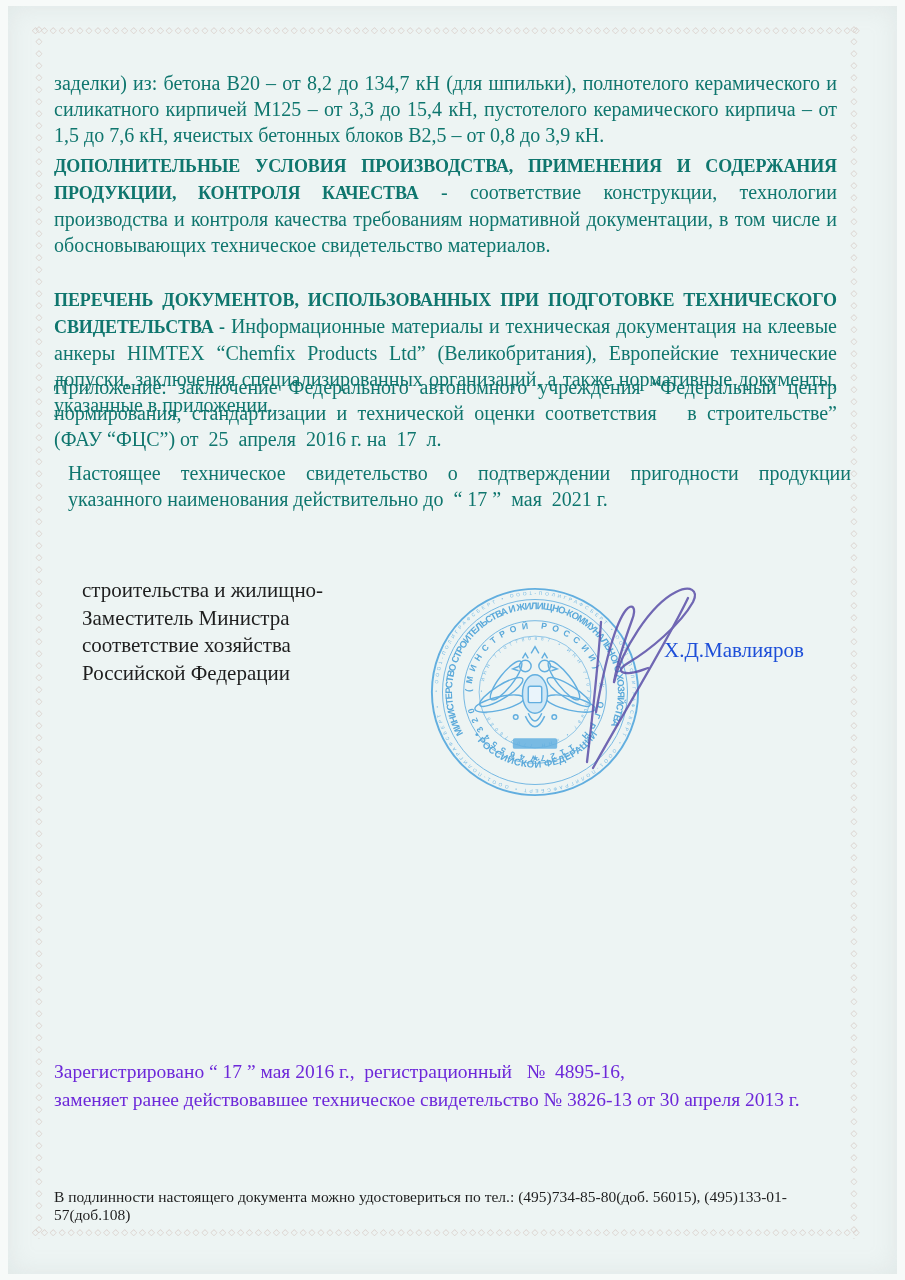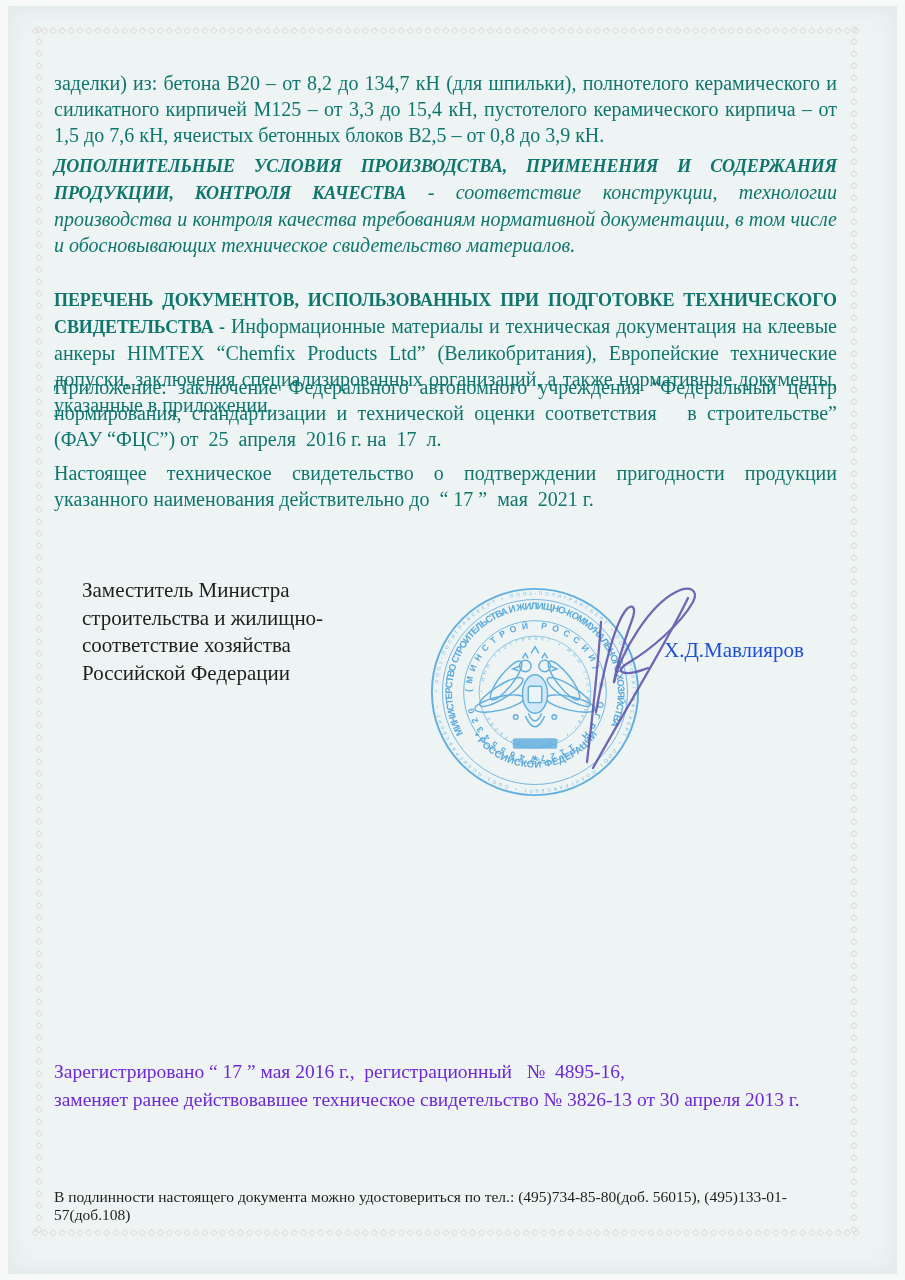--- a/index.html
+++ b/index.html
@@ -13,24 +13,24 @@
   .lace.top   {left:32px;top:24px;width:828px;height:13px;}
   .lace.bottom{left:32px;top:1226px;width:828px;height:13px;}
   .lace.left  {left:32px;top:24px;width:13px;height:1215px;writing-mode:vertical-rl;text-orientation:upright;}
   .lace.right {left:847px;top:24px;width:13px;height:1215px;writing-mode:vertical-rl;text-orientation:upright;}
   
   .blk{position:absolute;left:54px;width:783px;color:#0f766e;font-size:20px;line-height:26px;
        text-align:justify;}
   .blk b{font-size:18px;letter-spacing:-0.1px;}
   .u{}
   .p1{top:70px;}
-  .p2{top:152px;font-style:italic;}
+  .p2{top:152px;}
   .p3{top:254px;margin-top:32px;}
   .p4{top:374px;}
-  .p5{top:460px;}
+  .p5{top:460px;margin-left:14px;}
   .signer{position:absolute;left:82px;top:577px;font-size:21px;line-height:27.5px;color:#1e1e1e;}
   .signer-name{position:absolute;left:664px;top:638px;font-size:21px;color:#1d4ed8;}
   .stamp{position:absolute;left:429px;top:586px;width:212px;height:212px;}
   .sig{position:absolute;left:532px;top:554px;width:250px;height:240px;}
   .reg{position:absolute;left:54px;top:1058px;width:791px;color:#6d28d9;font-size:19.5px;line-height:27.5px;}
   .reg .jline{text-align:justify;}
   .footer{position:absolute;left:54px;top:1164px;width:791px;color:#1e1e1e;font-size:15.5px;margin-top:24px;}
   svg text{font-family:"Liberation Sans","DejaVu Sans",sans-serif;}
   .ring-main{font-size:10px;font-weight:bold;letter-spacing:1.4px;fill:#4ea3d8;}
   .ring-bot{font-size:10px;font-weight:bold;letter-spacing:1.6px;fill:#4ea3d8;}
@@ -64,22 +64,22 @@
     <span>Приложение: заключение Федерального автономного учреждения “Федеральный центр нормирования, стандартизации и технической оценки соответствия&nbsp;&nbsp; в строительстве” (ФАУ “ФЦС”) от&nbsp; 25&nbsp; апреля&nbsp; 2016 г. на</span>
     <span class="u">&nbsp;17&nbsp;</span>
     <span>л.</span>
   </div>
 
   <div class="blk p5">
     <span>Настоящее техническое свидетельство о подтверждении пригодности продукции указанного наименования действительно до&nbsp; “&nbsp;17&nbsp;”&nbsp; мая&nbsp; 2021 г.</span>
   </div>
 
   <div class="signer">
+    <div>строительства и жилищно-</div>
     <div>Заместитель Министра</div>
-    <div>строительства и жилищно-</div>
     <div>соответствие хозяйства</div>
     <div>Российской Федерации</div>
   </div>
 
   <svg class="stamp" viewBox="0 0 220 220">
     <defs>
       <path id="arcTop" d="M 35.5,153 A 86,86 0 1 1 184.5,153"></path>
       <path id="arcBottom" d="M 46,155 A 78,78 0 0 0 174,155"></path>
       <path id="circInner" d="M 44,110 A 66,66 0 1 1 176,110 A 66,66 0 1 1 44,110"></path>
       <path id="circMicroOut" d="M 9,110 A 101,101 0 1 1 211,110 A 101,101 0 1 1 9,110"></path>

